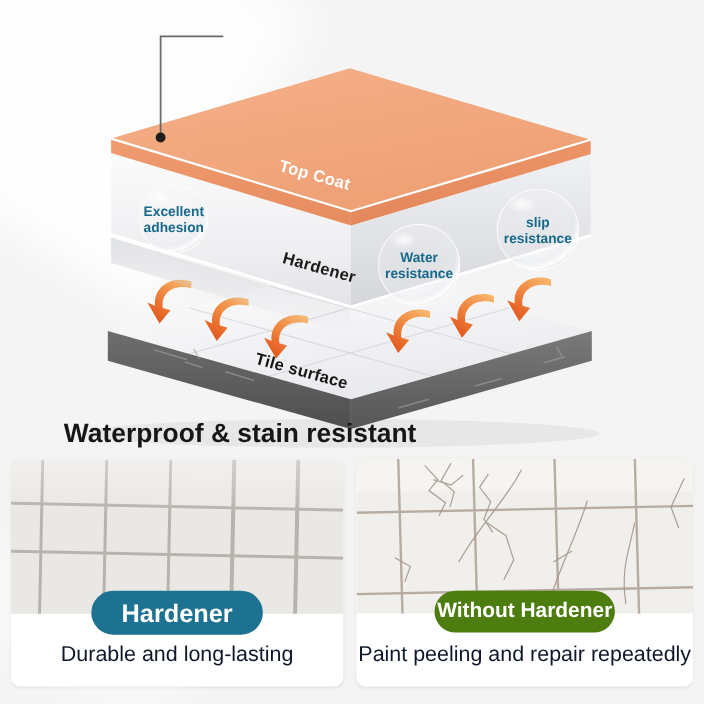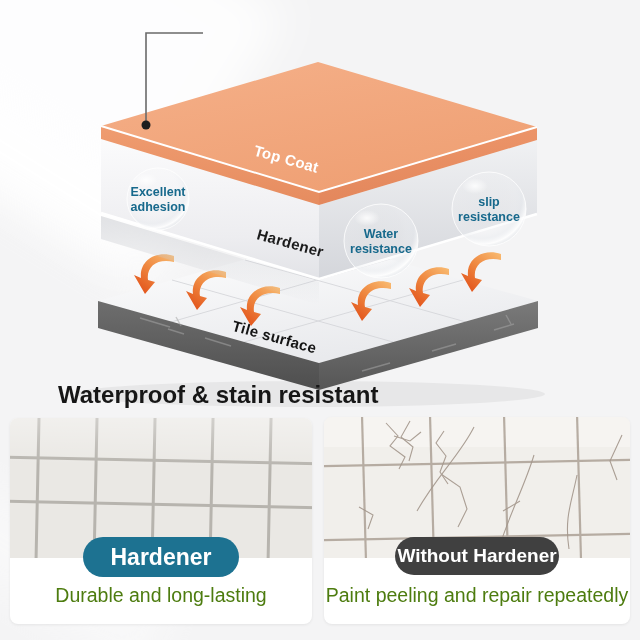--- a/index.html
+++ b/index.html
@@ -39,24 +39,24 @@
       linear-gradient(180deg, rgba(255,255,255,.45), rgba(255,255,255,0) 36%),
       repeating-linear-gradient(90deg, #b7b4ae 0 3px, transparent 3px 58px),
       repeating-linear-gradient(0deg,  #b7b4ae 0 3px, transparent 3px 63px);
     background-position:0 0, 38px 0, 0 56px; }
 
   .tiles-cracked { position:absolute; left:0; top:0; }
 
   .badge { position:absolute; display:flex; align-items:center; justify-content:center;
            color:#ffffff; font-weight:bold; border-radius:22px; }
   .badge.teal { left:73px; top:119px; width:156px; height:40px; font-size:23px; background:#1d7291; }
-  .badge.gray { left:71px; top:120px; width:164px; height:38px; font-size:19px; background:#404040; }
+  .badge.gray { left:71px; top:120px; width:164px; height:38px; font-size:19px; background:#4d7c0f; }
 
   .caption { position:absolute; left:0; width:100%; text-align:center;
-             font-size:19.5px; color:#4d7c0f; }
+             font-size:19.5px; color:#0f172a; }
   .panel.left  .caption { top:166px; }
   .panel.right .caption { top:167px; }
 </style>
 </head>
 <body>
 
 <div id="stage">
 
   <div class="streak s1"></div>
   <div class="streak s2"></div>

